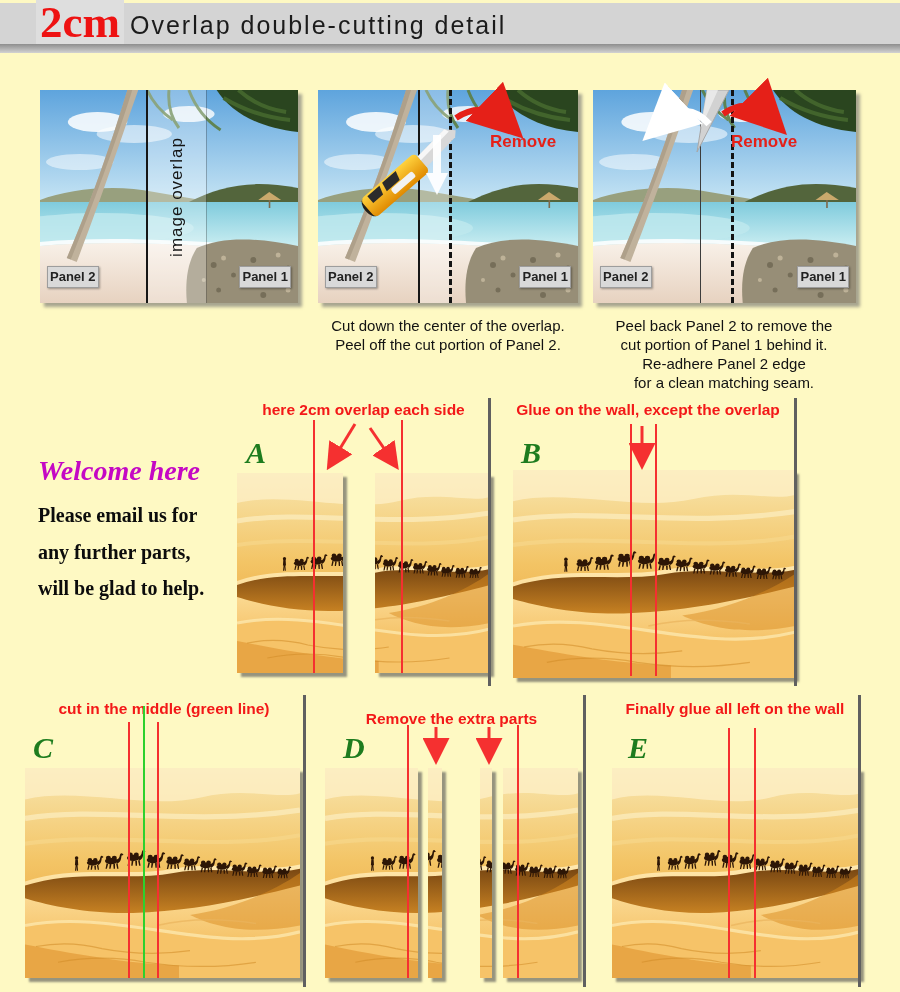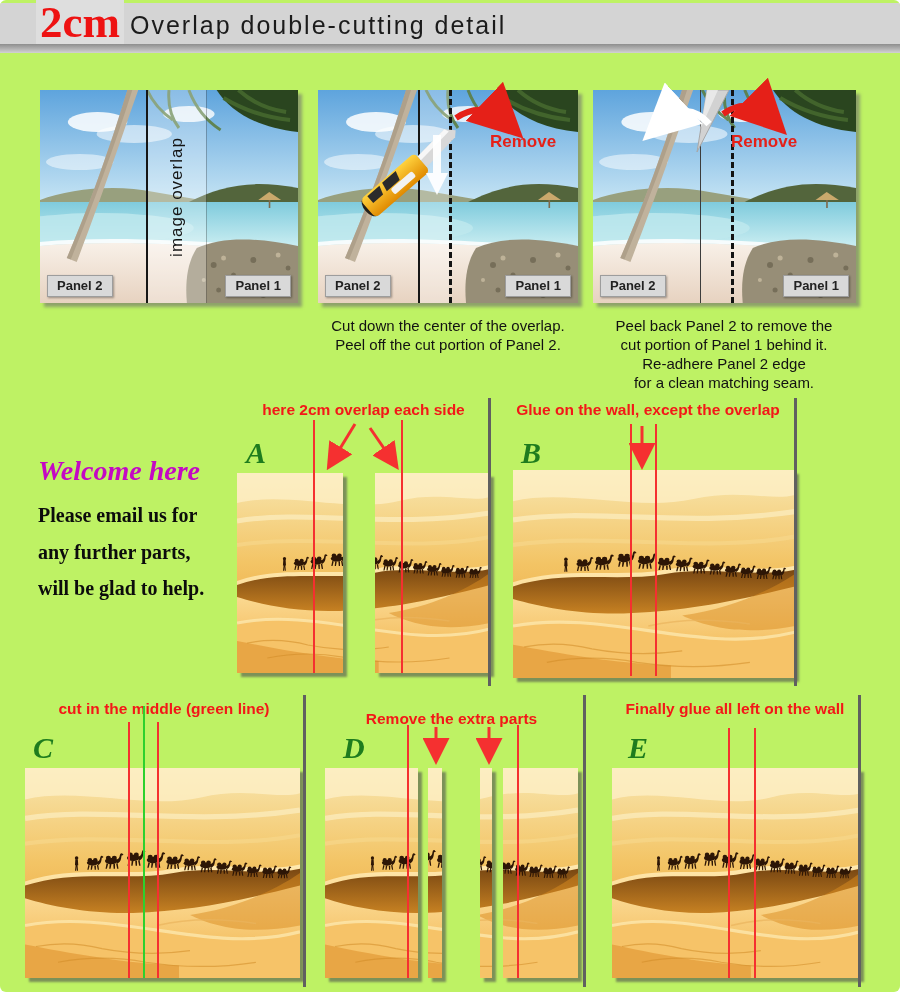--- a/index.html
+++ b/index.html
@@ -1,30 +1,30 @@
 <!DOCTYPE html>
 <html><head>
 <meta charset="utf-8">
 <style>
   html,body{margin:0;padding:0;background:#fff;}
-  #page{position:relative;width:900px;height:992px;background:#bef264;overflow:hidden;
-        font-family:"Liberation Sans",sans-serif;border-radius:6px;}
+  #page{position:relative;width:900px;height:992px;background:#fef9c3;overflow:hidden;
+        font-family:"Liberation Sans",sans-serif;}
   .abs{position:absolute;}
 
   
   .hdr-bar{left:0;top:3px;width:900px;height:41px;background:#d4d4d4;}
   .hdr-2cm{left:36px;top:0px;font-family:"Liberation Serif",serif;font-weight:bold;
            font-size:45px;color:#ee1212;line-height:44px;background:#dedede;padding:0 4px;}
   .hdr-title{left:130px;top:11px;font-size:25px;color:#1b1b1b;letter-spacing:2px;}
   .hdr-shadow{left:0;top:44px;width:900px;height:9px;background:linear-gradient(#8e8e8e,#d2d2d2);}
 
   
   .bfig{top:90px;height:213px;box-shadow:4px 4px 3px rgba(110,110,110,.6);}
   .bfig svg.base{position:absolute;left:0;top:0;width:100%;height:100%;}
-  .plabel{position:absolute;bottom:6px;height:20px;line-height:20px;padding:0 9px;
+  .plabel{position:absolute;bottom:15px;height:20px;line-height:20px;padding:0 2px;
           background:#d9d9d9;border:1px solid #9d9d9d;font-weight:bold;font-size:13px;color:#222;
           box-shadow:1px 1px 2px rgba(0,0,0,.35);}
   .plabel.pl{left:7px}.plabel.pr{right:7px}
   .cutline{position:absolute;top:0;width:2px;height:100%;background:#161616;}
   .thinline{position:absolute;top:0;width:1px;height:100%;background:#3c3c3c;}
   .dashline{position:absolute;top:0;width:0;height:100%;border-left:3px dashed #131313;}
   .band{position:absolute;top:0;height:100%;background:rgba(255,255,255,.28);}
   .vtext{position:absolute;top:0;height:100%;display:flex;align-items:center;justify-content:center;}
   .vtext span{transform:rotate(-90deg);white-space:nowrap;font-size:17px;color:#141414;letter-spacing:1px;}
   .removeLbl{position:absolute;font-weight:bold;font-size:17px;color:#e52018;}

